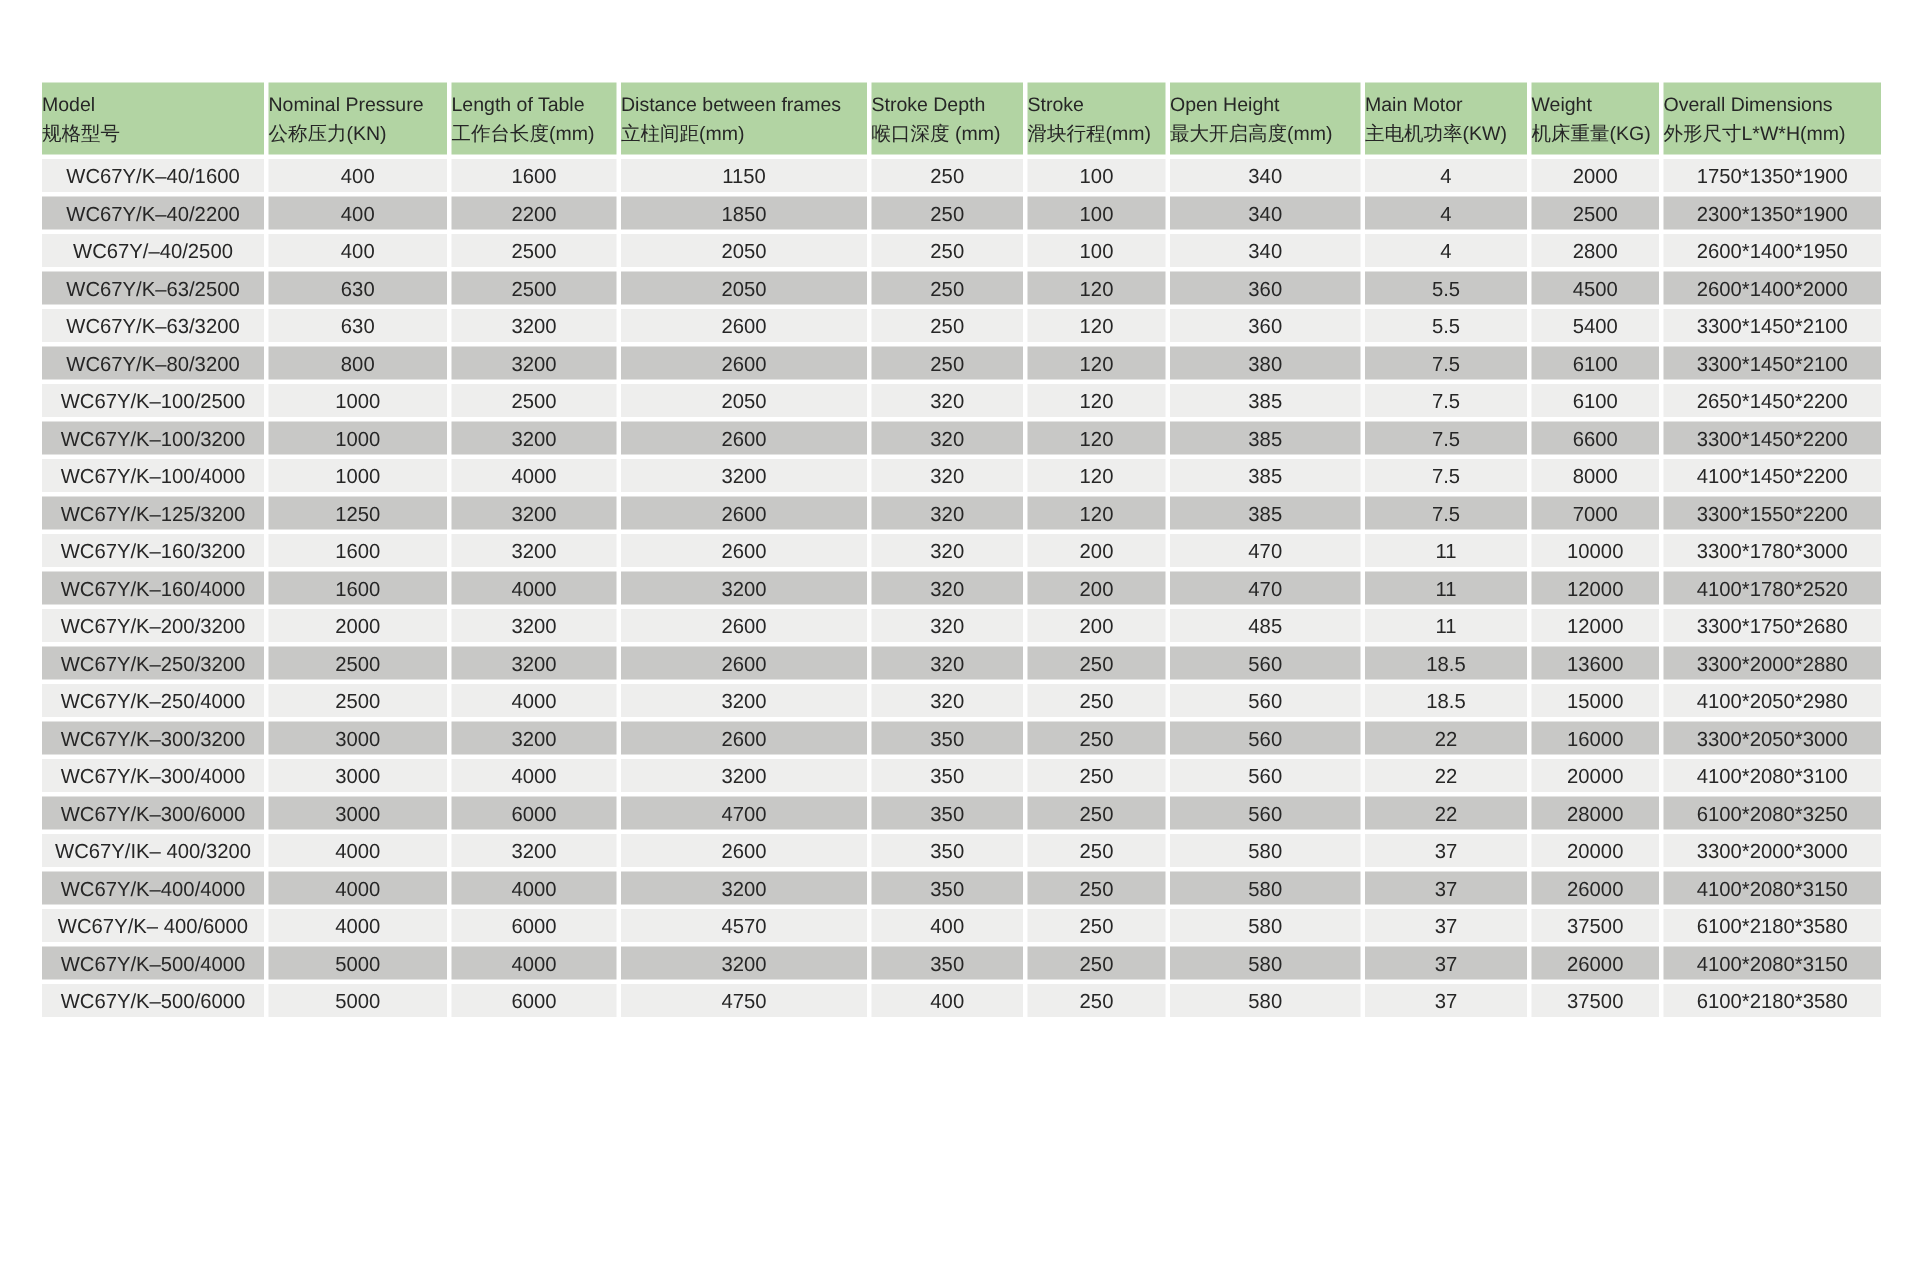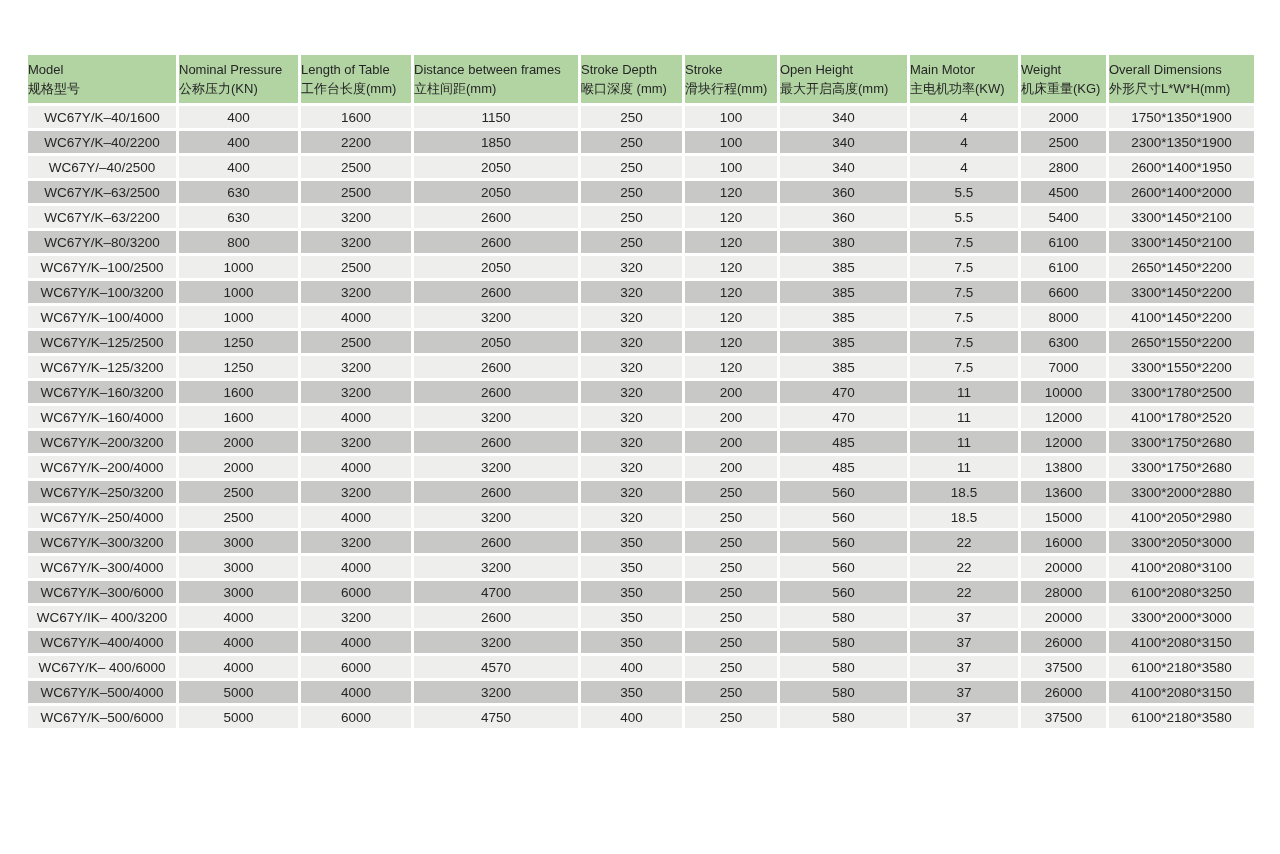--- a/index.html
+++ b/index.html
@@ -152,21 +152,21 @@
           <td>2500</td>
           <td>2050</td>
           <td>250</td>
           <td>120</td>
           <td>360</td>
           <td>5.5</td>
           <td>4500</td>
           <td>2600*1400*2000</td>
         </tr>
         <tr>
-          <td>WC67Y/K–63/2200</td>
+          <td>WC67Y/K–63/3200</td>
           <td>630</td>
           <td>3200</td>
           <td>2600</td>
           <td>250</td>
           <td>120</td>
           <td>360</td>
           <td>5.5</td>
           <td>5400</td>
           <td>3300*1450*2100</td>
         </tr>
@@ -212,32 +212,20 @@
           <td>4000</td>
           <td>3200</td>
           <td>320</td>
           <td>120</td>
           <td>385</td>
           <td>7.5</td>
           <td>8000</td>
           <td>4100*1450*2200</td>
         </tr>
         <tr>
-          <td>WC67Y/K–125/2500</td>
-          <td>1250</td>
-          <td>2500</td>
-          <td>2050</td>
-          <td>320</td>
-          <td>120</td>
-          <td>385</td>
-          <td>7.5</td>
-          <td>6300</td>
-          <td>2650*1550*2200</td>
-        </tr>
-        <tr>
           <td>WC67Y/K–125/3200</td>
           <td>1250</td>
           <td>3200</td>
           <td>2600</td>
           <td>320</td>
           <td>120</td>
           <td>385</td>
           <td>7.5</td>
           <td>7000</td>
           <td>3300*1550*2200</td>
@@ -245,21 +233,21 @@
         <tr>
           <td>WC67Y/K–160/3200</td>
           <td>1600</td>
           <td>3200</td>
           <td>2600</td>
           <td>320</td>
           <td>200</td>
           <td>470</td>
           <td>11</td>
           <td>10000</td>
-          <td>3300*1780*2500</td>
+          <td>3300*1780*3000</td>
         </tr>
         <tr>
           <td>WC67Y/K–160/4000</td>
           <td>1600</td>
           <td>4000</td>
           <td>3200</td>
           <td>320</td>
           <td>200</td>
           <td>470</td>
           <td>11</td>
@@ -272,32 +260,20 @@
           <td>3200</td>
           <td>2600</td>
           <td>320</td>
           <td>200</td>
           <td>485</td>
           <td>11</td>
           <td>12000</td>
           <td>3300*1750*2680</td>
         </tr>
         <tr>
-          <td>WC67Y/K–200/4000</td>
-          <td>2000</td>
-          <td>4000</td>
-          <td>3200</td>
-          <td>320</td>
-          <td>200</td>
-          <td>485</td>
-          <td>11</td>
-          <td>13800</td>
-          <td>3300*1750*2680</td>
-        </tr>
-        <tr>
           <td>WC67Y/K–250/3200</td>
           <td>2500</td>
           <td>3200</td>
           <td>2600</td>
           <td>320</td>
           <td>250</td>
           <td>560</td>
           <td>18.5</td>
           <td>13600</td>
           <td>3300*2000*2880</td>

